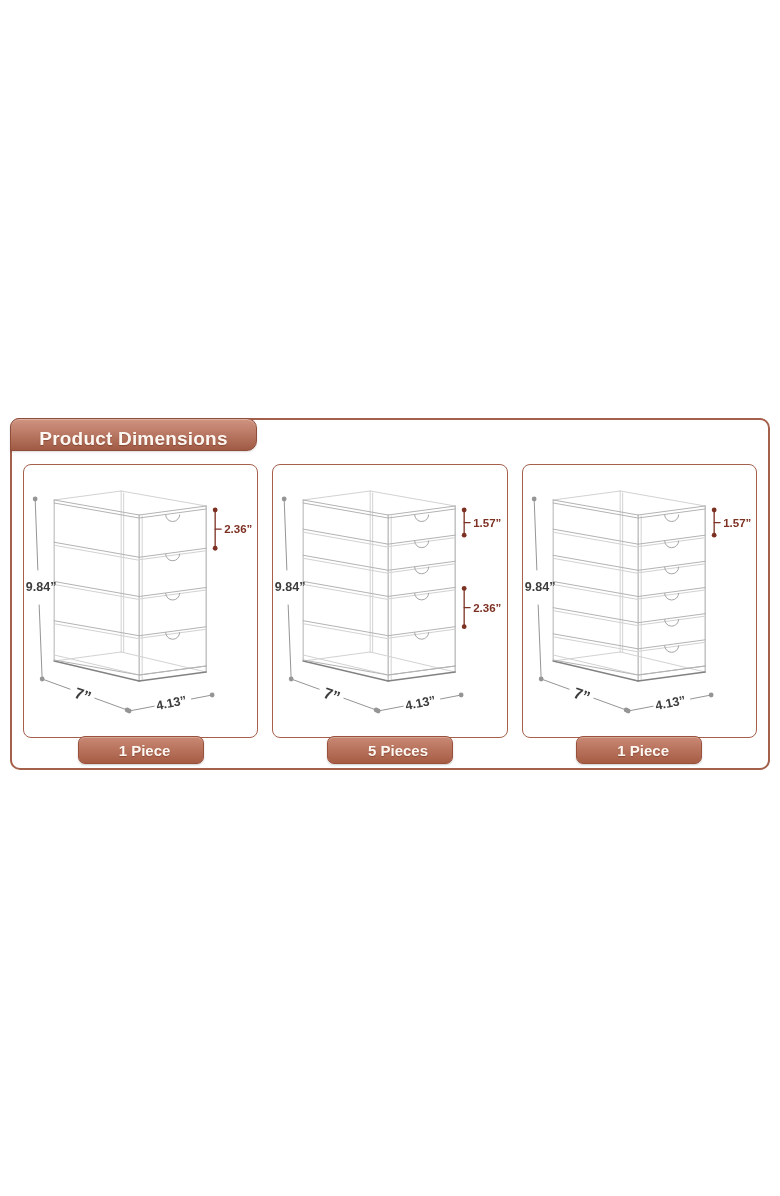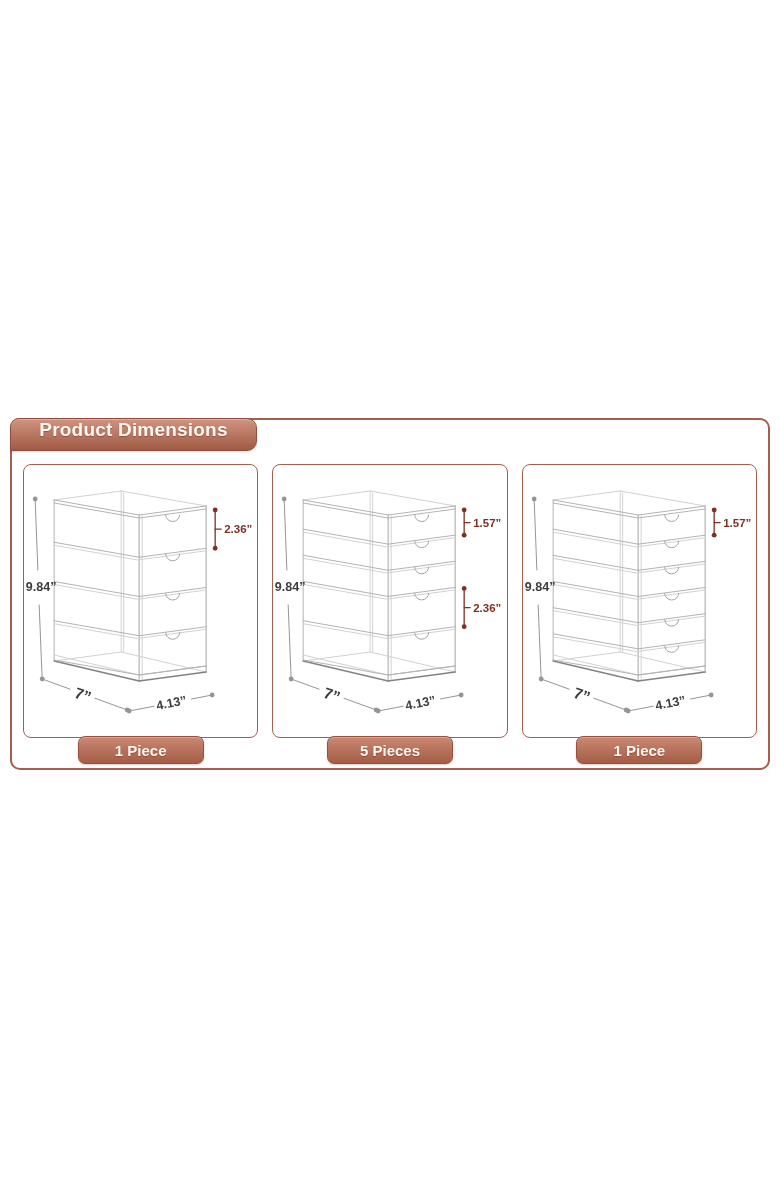--- a/index.html
+++ b/index.html
@@ -11,21 +11,21 @@
     position:absolute;left:10px;top:418px;width:760px;height:352px;
     box-sizing:border-box;border:2px solid #a4604b;border-radius:10px;
     background:#ffffff;
   }
   .card-header{
     position:absolute;left:-2px;top:-2px;width:247px;height:33px;
     box-sizing:border-box;border:1px solid #8e4e3b;
     border-radius:9px 10px 10px 0;
     background:linear-gradient(#d09481,#a05a44);
     box-shadow:inset 0 1px 0 rgba(255,255,255,.28), 0 1px 2px rgba(0,0,0,.15);
-    display:flex;align-items:flex-start;justify-content:center;
+    display:flex;align-items:flex-end;justify-content:center;
   }
   .card-title{
     color:#fdf7f2;font-size:19px;font-weight:bold;letter-spacing:.2px;
     text-shadow:0 1px 1px rgba(90,30,15,.4);
   }
   .panels{
     position:absolute;left:11px;right:11px;top:44px;
     display:flex;gap:14px;
   }
   .unit{flex:1;display:flex;flex-direction:column;align-items:center;min-width:0;}
@@ -33,21 +33,21 @@
     width:100%;height:274px;box-sizing:border-box;
     border:1.5px solid #a4604b;border-radius:8px;background:#ffffff;
   }
   .drawing{width:100%;height:100%;display:block;overflow:visible;}
   .badge{
     margin-top:-2px;position:relative;z-index:2;
     width:126px;height:28px;box-sizing:border-box;
     border:1px solid #99513c;border-radius:7px;
     background:linear-gradient(#c98874,#a65c44);
     box-shadow:inset 0 1px 0 rgba(255,255,255,.25), 0 1px 2px rgba(0,0,0,.2);
-    display:flex;align-items:center;justify-content:center;
+    display:flex;align-items:center;padding-left:40px;
   }
   .badge span{
     color:#fdf7f2;font-size:15px;font-weight:bold;
     text-shadow:0 1px 1px rgba(90,30,15,.4);
   }
 </style>
 </head>
 <body>
 
 <div class="canvas">

